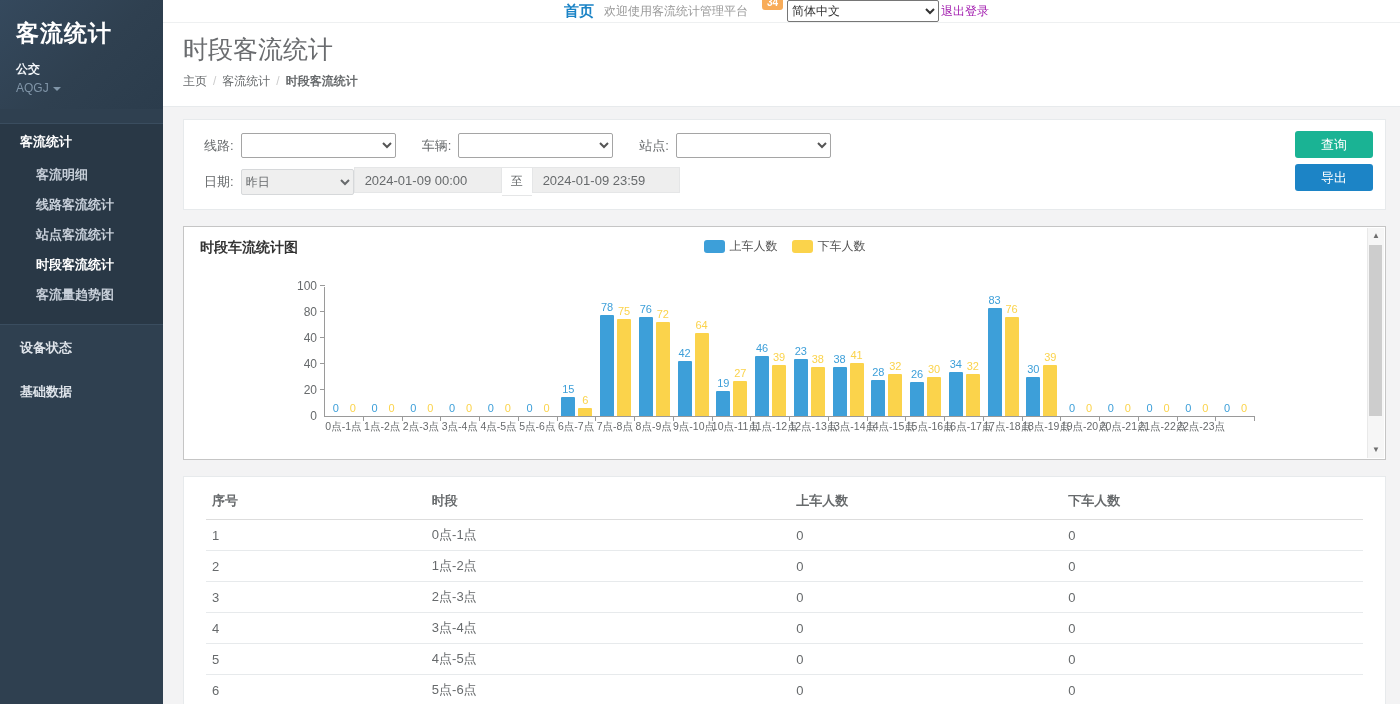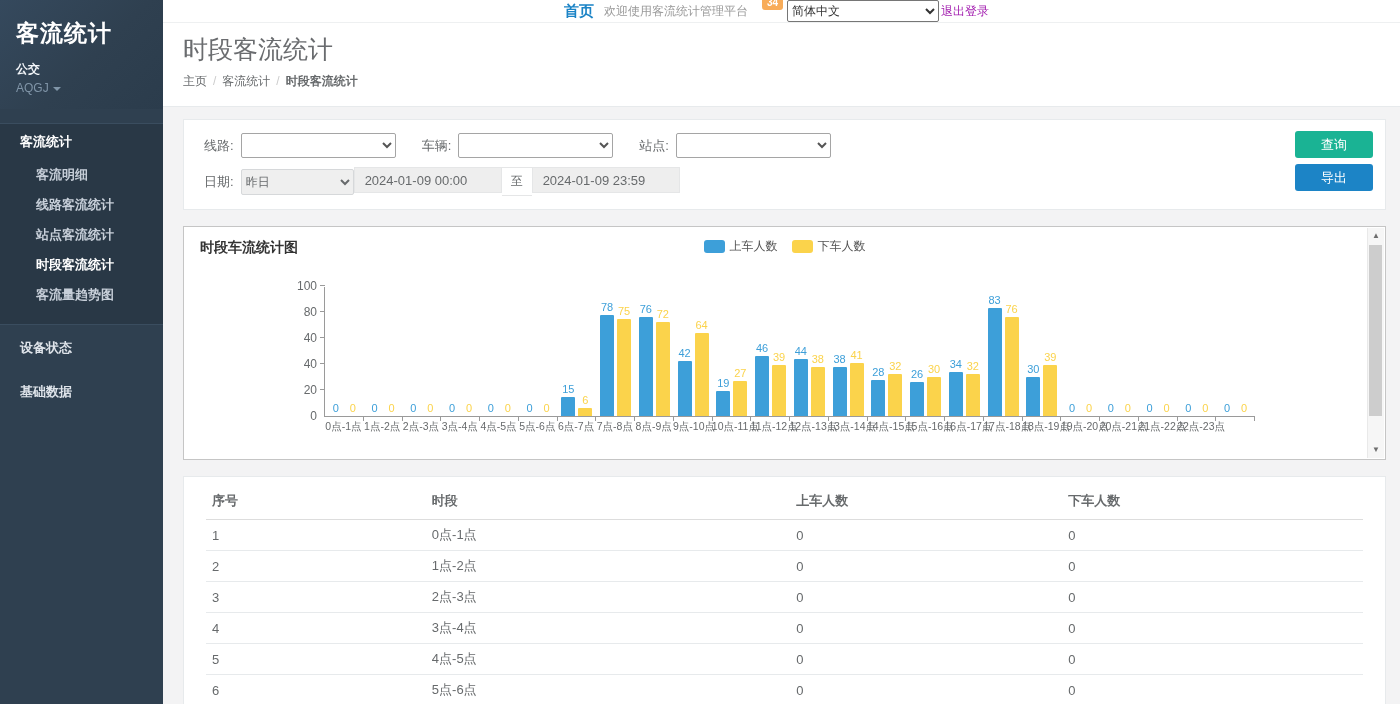--- a/index.html
+++ b/index.html
@@ -325,21 +325,21 @@
                   <div class="bar" style="background: rgb(61, 159, 217); height: 59.8px;"></div>
                 </div>
                 <div class="bar-col">
                   <span class="bar-val" style="color: rgb(251, 211, 75);">39</span>
                   <div class="bar" style="background: rgb(251, 211, 75); height: 50.7px;"></div>
                 </div>
                 <div class="tick"></div>
               </div>
               <div class="cat-group">
                 <div class="bar-col">
-                  <span class="bar-val" style="color: rgb(61, 159, 217);">44</span>
+                  <span class="bar-val" style="color: rgb(61, 159, 217);">23</span>
                   <div class="bar" style="background: rgb(61, 159, 217); height: 57.2px;"></div>
                 </div>
                 <div class="bar-col">
                   <span class="bar-val" style="color: rgb(251, 211, 75);">38</span>
                   <div class="bar" style="background: rgb(251, 211, 75); height: 49.4px;"></div>
                 </div>
                 <div class="tick"></div>
               </div>
               <div class="cat-group">
                 <div class="bar-col">

